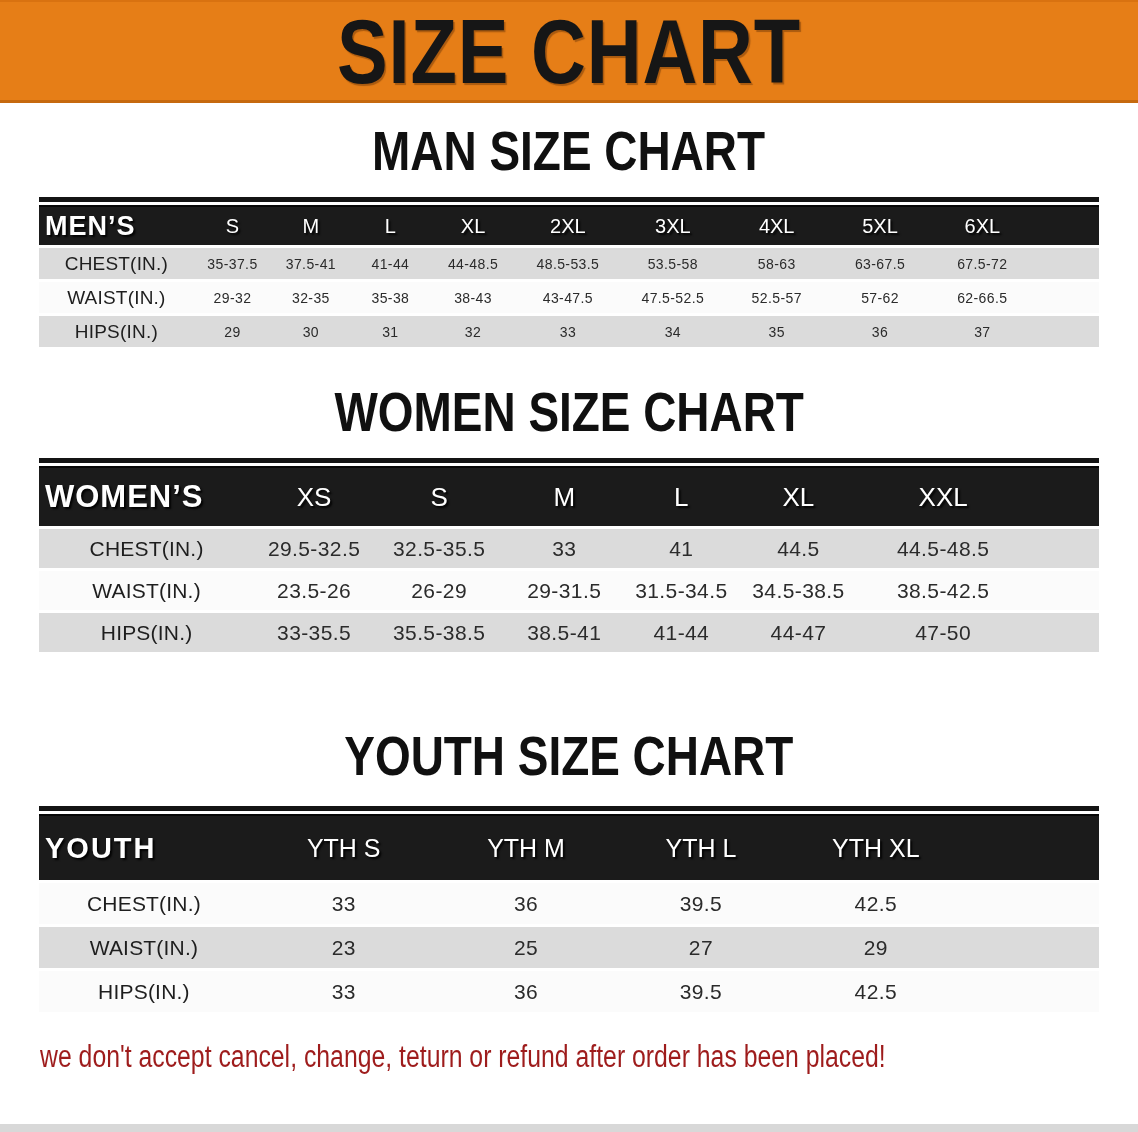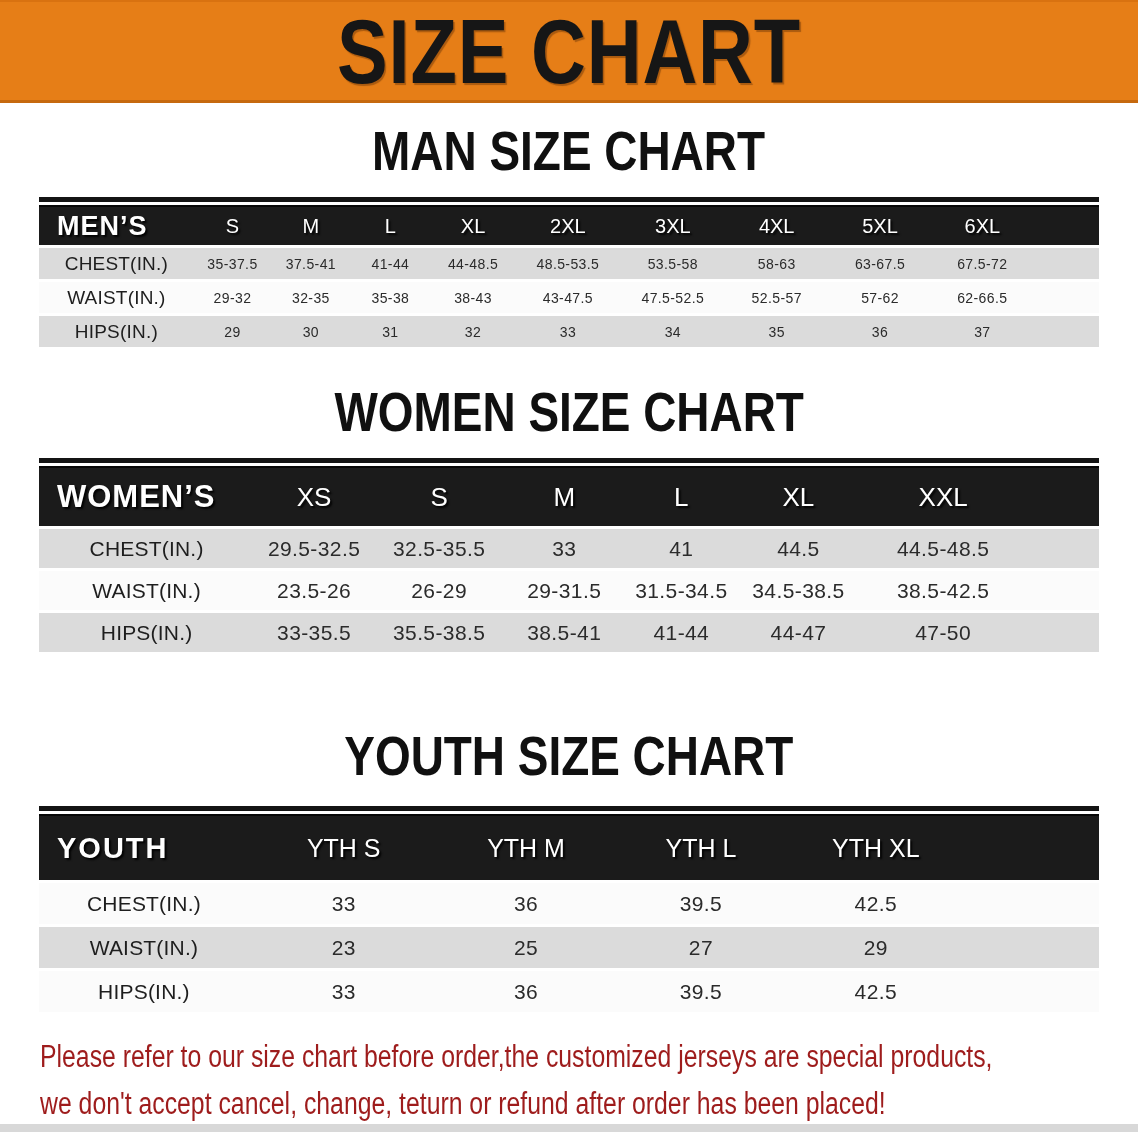--- a/index.html
+++ b/index.html
@@ -36,21 +36,21 @@
   .table-rule{height:5px;background:#141414;margin-bottom:3px;}
   table.st{
     width:100%;border-collapse:collapse;table-layout:fixed;
   }
   table.st thead th{
     background:#1B1B1B;color:#ffffff;text-align:center;vertical-align:middle;
     font-weight:normal;padding:0;border-top:2px solid #070707;border-bottom:2px solid #070707;
     text-shadow:2px 2px 2px rgba(0,0,0,0.9);
     white-space:nowrap;overflow:hidden;
   }
-  table.st thead th.corner{text-align:left;padding-left:18px;font-weight:bold;}
+  table.st thead th.corner{text-align:left;padding-left:6px;font-weight:bold;}
   table.st td{
     text-align:center;vertical-align:middle;color:#2B2B2B;padding:0;
     border-bottom:3px solid #ffffff;letter-spacing:0.4px;
     white-space:nowrap;overflow:hidden;
   }
   table.st tbody tr:first-child td{border-top:3px solid #ffffff;}
   tr.r-gray td{background:#DBDBDB;}
   tr.r-white td{background:#FBFBFB;}
   table.st td.rowlabel{color:#1E1E1E;letter-spacing:0.2px;}
   
@@ -276,17 +276,16 @@
         <td>36</td>
         <td>39.5</td>
         <td>42.5</td>
         <td></td>
       </tr>
     </tbody>
   </table>
 </div>
 
 <div class="disclaimer">
-  <div><span class="dl">Please refer to our size chart before order,the customized jerseys are special products,</span></div>
   <div><span class="dl">we don't accept cancel, change, teturn or refund after order has been placed!</span></div>
 </div>
 
 <div class="bottom-strip"></div>
 
 </body></html>

